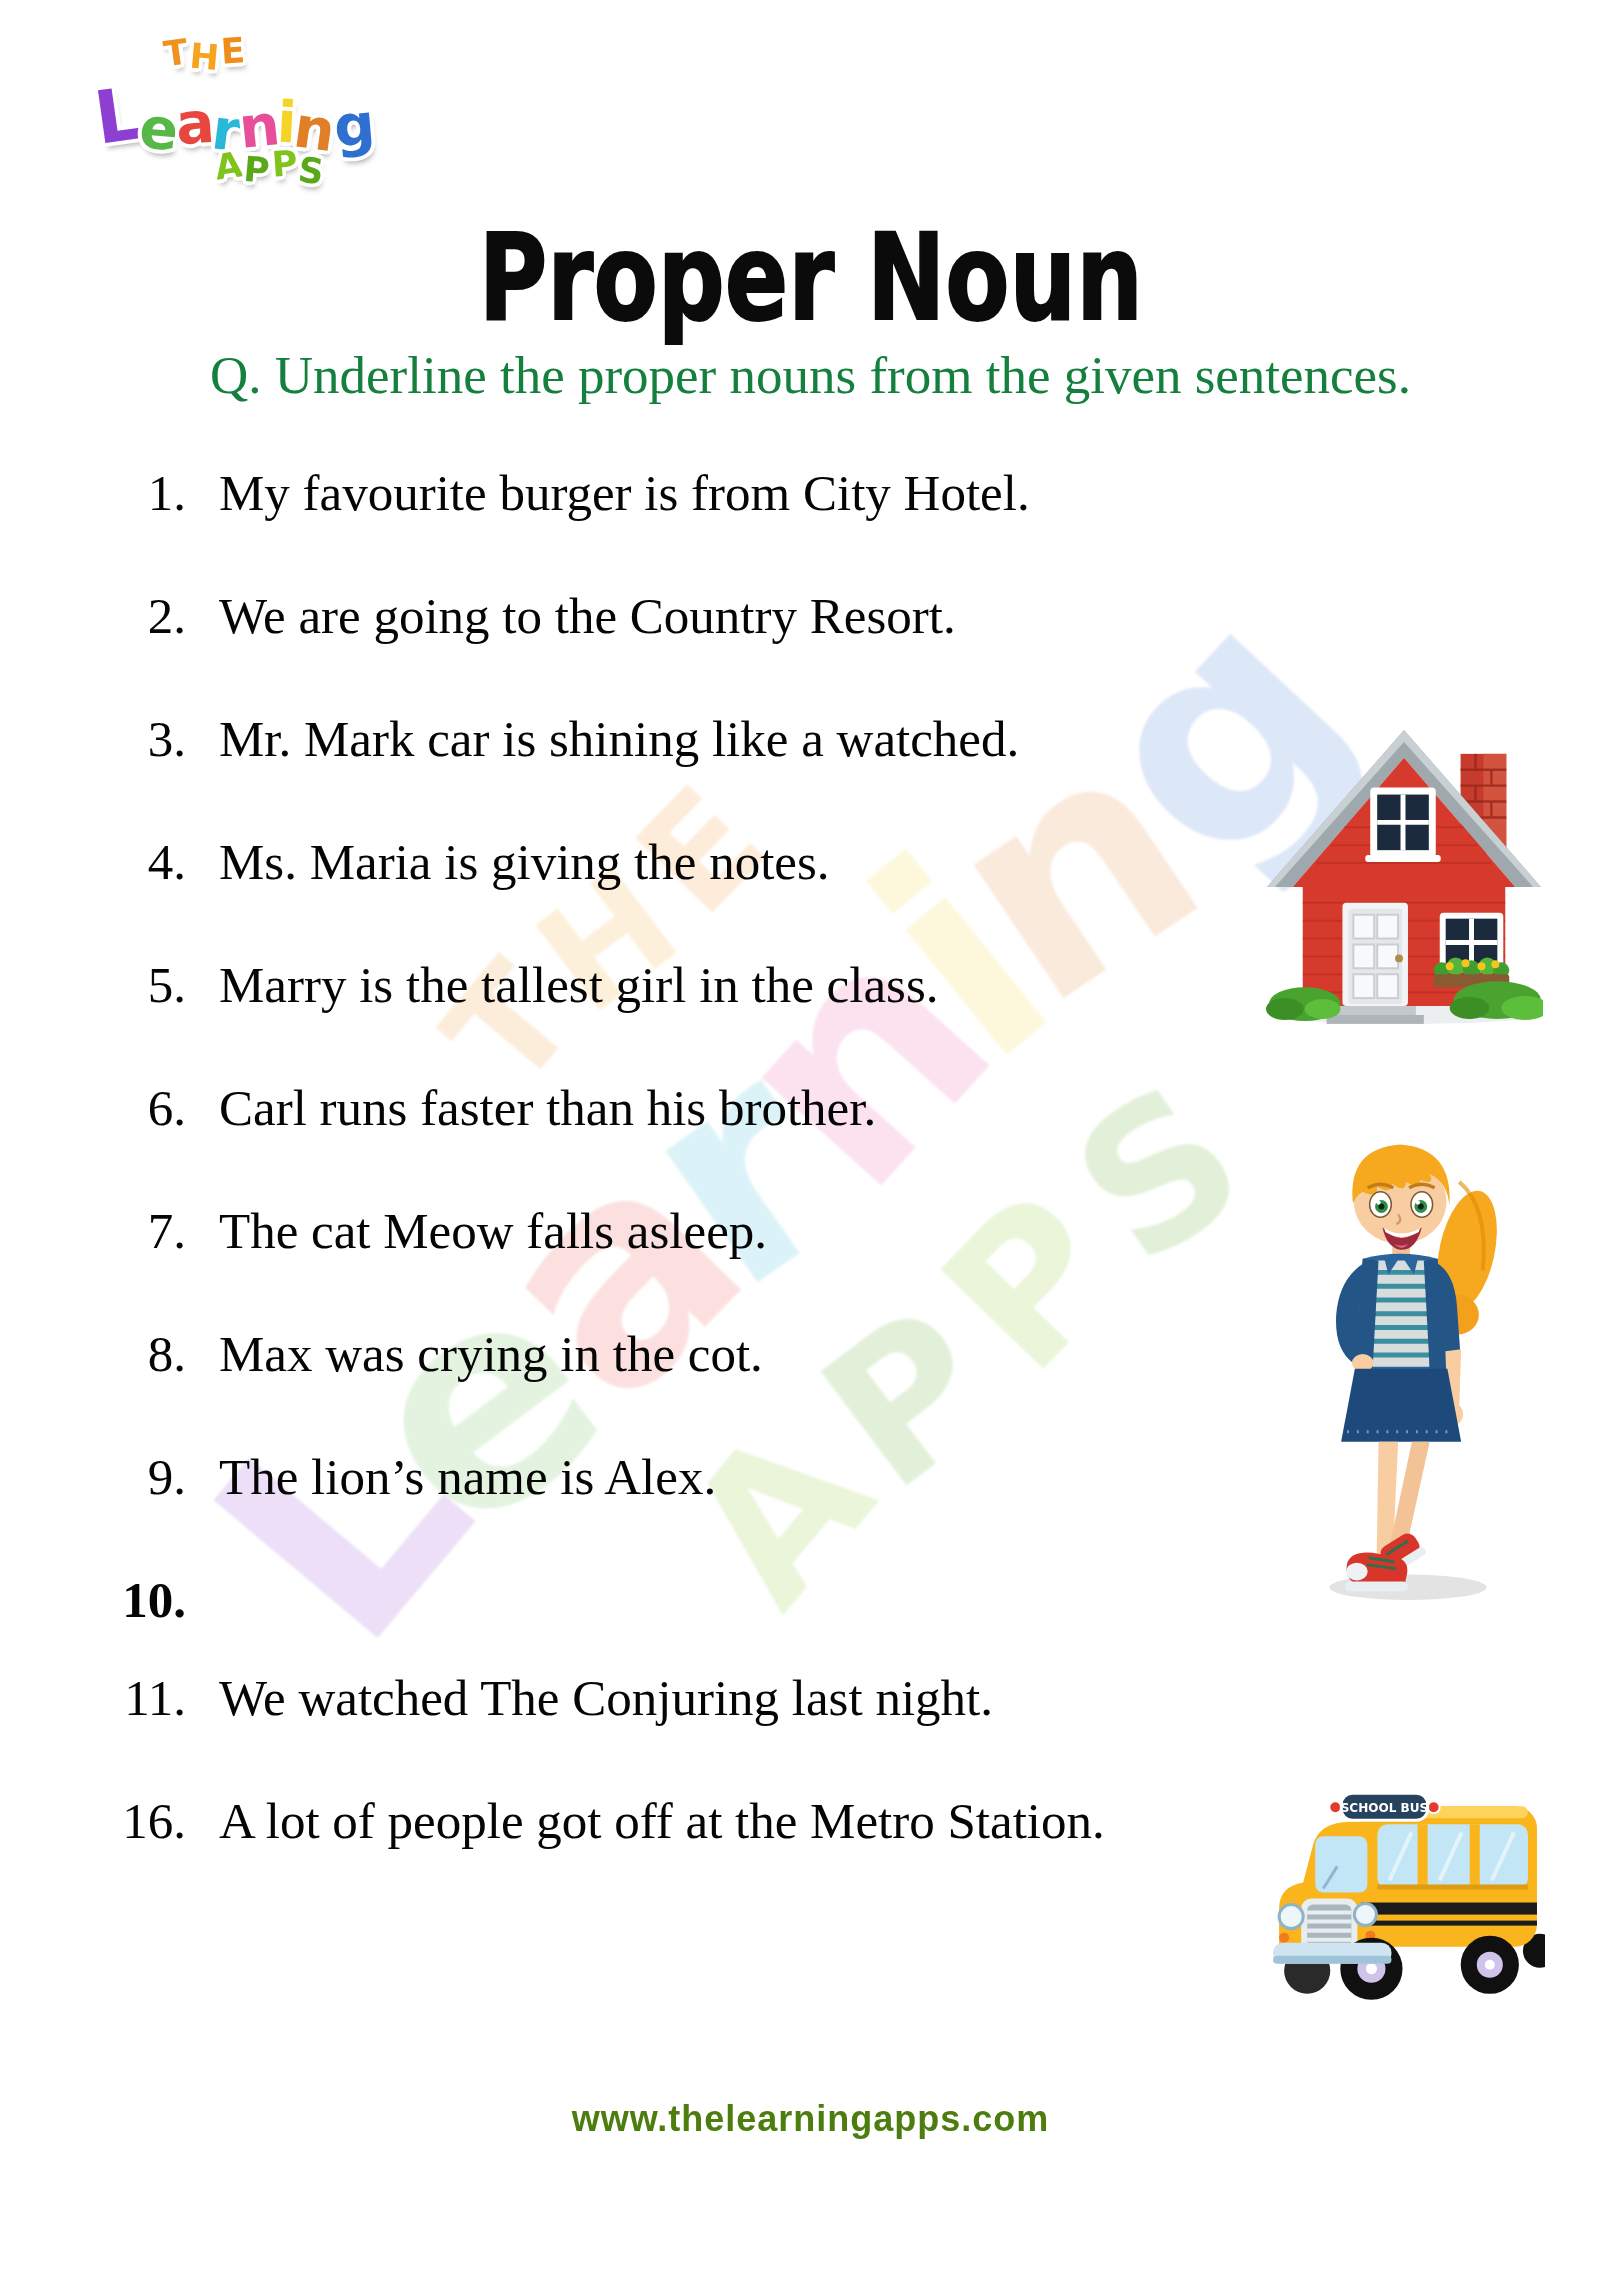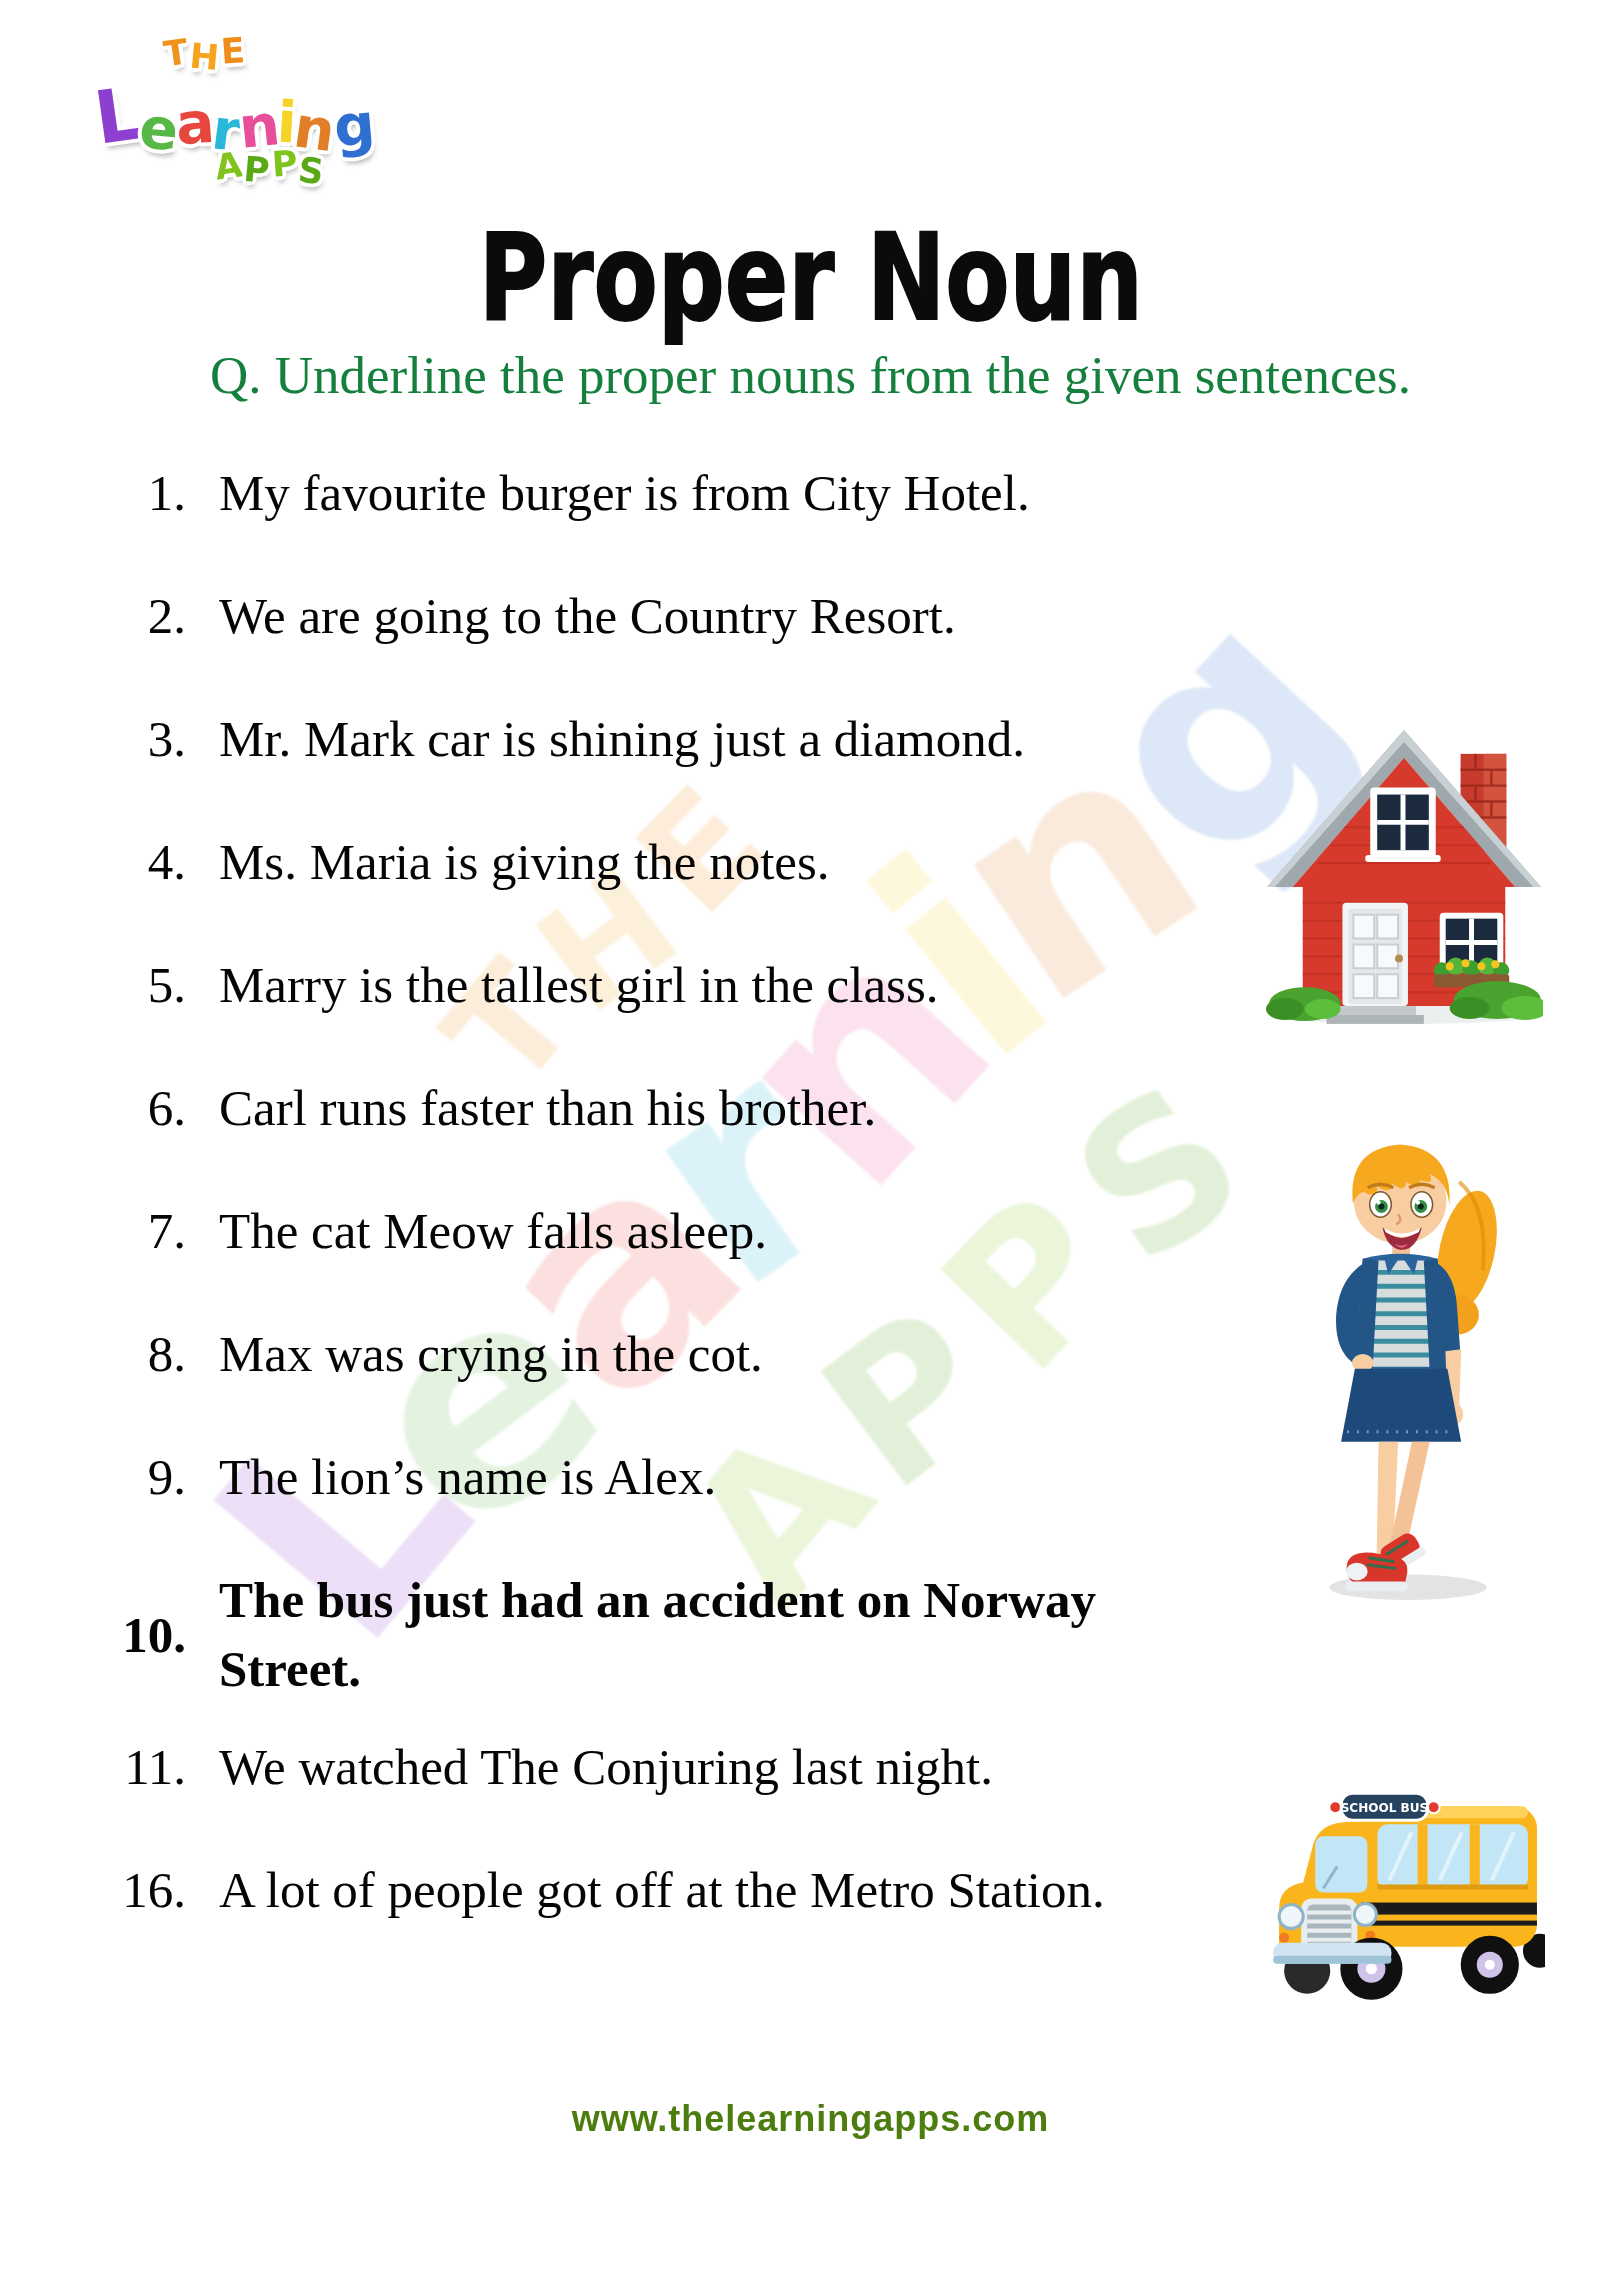--- a/index.html
+++ b/index.html
@@ -120,21 +120,21 @@
     <div class="srow">
       <span class="num">1.</span>
       <span class="stxt">My favourite burger is from City Hotel.</span>
     </div>
     <div class="srow">
       <span class="num">2.</span>
       <span class="stxt">We are going to the Country Resort.</span>
     </div>
     <div class="srow">
       <span class="num">3.</span>
-      <span class="stxt">Mr. Mark car is shining just a diamond.</span>
+      <span class="stxt">Mr. Mark car is shining like a watched.</span>
     </div>
     <div class="srow">
       <span class="num">4.</span>
       <span class="stxt">Ms. Maria is giving the notes.</span>
     </div>
     <div class="srow">
       <span class="num">5.</span>
       <span class="stxt">Marry is the tallest girl in the class.</span>
     </div>
     <div class="srow">
@@ -148,21 +148,20 @@
     <div class="srow">
       <span class="num">8.</span>
       <span class="stxt">Max was crying in the cot.</span>
     </div>
     <div class="srow">
       <span class="num">9.</span>
       <span class="stxt">The lion’s name is Alex.</span>
     </div>
     <div class="srow wrap">
       <span class="num">10.</span>
-      <span class="stxt">The bus just had an accident on Norway Street.</span>
     </div>
     <div class="srow">
       <span class="num">11.</span>
       <span class="stxt">We watched The Conjuring last night.</span>
     </div>
     <div class="srow">
       <span class="num">16.</span>
       <span class="stxt">A lot of people got off at the Metro Station.</span>
     </div>
   </div>

